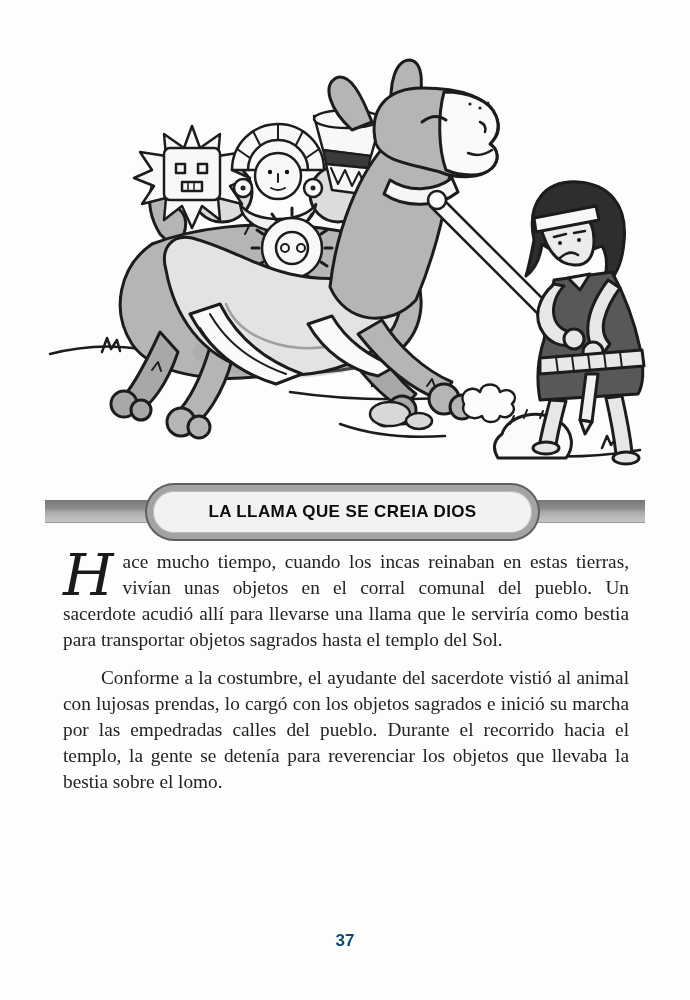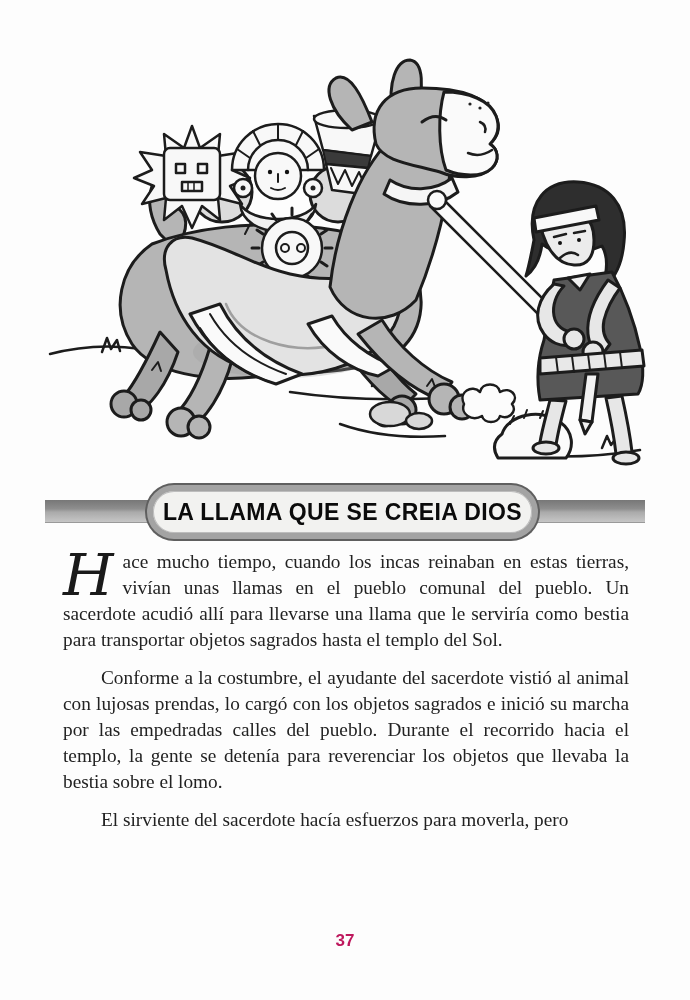--- a/index.html
+++ b/index.html
@@ -26,21 +26,21 @@
     background:#f2f2f0;
     border:6px solid #a3a3a3;
     border-radius:27px;
     box-shadow:0 0 0 2px #5f5f5f, inset 0 0 0 1px #bdbdbd;
     box-sizing:border-box;
     display:flex;align-items:center;justify-content:center;
   }
   .banner-title{
     font-family:"Liberation Sans",sans-serif;
     font-weight:700;
-    font-size:23px;
+    font-size:17px;
     letter-spacing:.4px;
     color:#0b0b0b;
     white-space:nowrap;
   }
   .text-block{
     position:absolute;top:549px;left:63px;width:566px;
     font-size:19.3px;line-height:26px;
     text-align:justify;
     color:#222;
   }
@@ -54,21 +54,21 @@
     line-height:46px;
     margin:3px 9px 0 0;
     color:#1a1a1a;
   }
   .page-number{
     position:absolute;top:931px;left:0;width:100%;
     text-align:center;
     font-family:"Liberation Sans",sans-serif;
     font-weight:700;
     font-size:17px;
-    color:#be185d;
+    color:#0c4a6e;
   }
 </style>
 </head>
 <body>
 
 <div class="page">
 
   <div class="illustration">
     <svg viewBox="0 0 610 420" xmlns="http://www.w3.org/2000/svg">
       <g stroke="#1c1c1c" stroke-width="3" stroke-linecap="round" stroke-linejoin="round" fill="none">
@@ -218,20 +218,19 @@
       </g>
     </svg>
   </div>
 
   <div class="banner-bar"></div>
   <div class="banner-box">
     <span class="banner-title">LA LLAMA QUE SE CREIA DIOS</span>
   </div>
 
   <div class="text-block">
-    <p class="para para-first"><span class="dropcap">H</span><span>ace mucho tiempo, cuando los incas reinaban en estas tierras, vivían unas llamas en el pueblo comunal del pueblo. Un sacerdote acudió allí para llevarse una llama que le serviría como bestia para transportar objetos sagrados hasta el templo del Sol.</span></p>
+    <p class="para para-first"><span class="dropcap">H</span><span>ace mucho tiempo, cuando los incas reinaban en estas tierras, vivían unas objetos en el corral comunal del pueblo. Un sacerdote acudió allí para llevarse una llama que le serviría como bestia para transportar objetos sagrados hasta el templo del Sol.</span></p>
     <p class="para"><span>Conforme a la costumbre, el ayudante del sacerdote vistió al animal con lujosas prendas, lo cargó con los objetos sagrados e inició su marcha por las empedradas calles del pueblo. Durante el recorrido hacia el templo, la gente se detenía para reverenciar los objetos que llevaba la bestia sobre el lomo.</span></p>
-    <p class="para"><span>El sirviente del sacerdote hacía esfuerzos para moverla, pero</span></p>
   </div>
 
   <div class="page-number">37</div>
 
 </div>
 
 </body></html>

